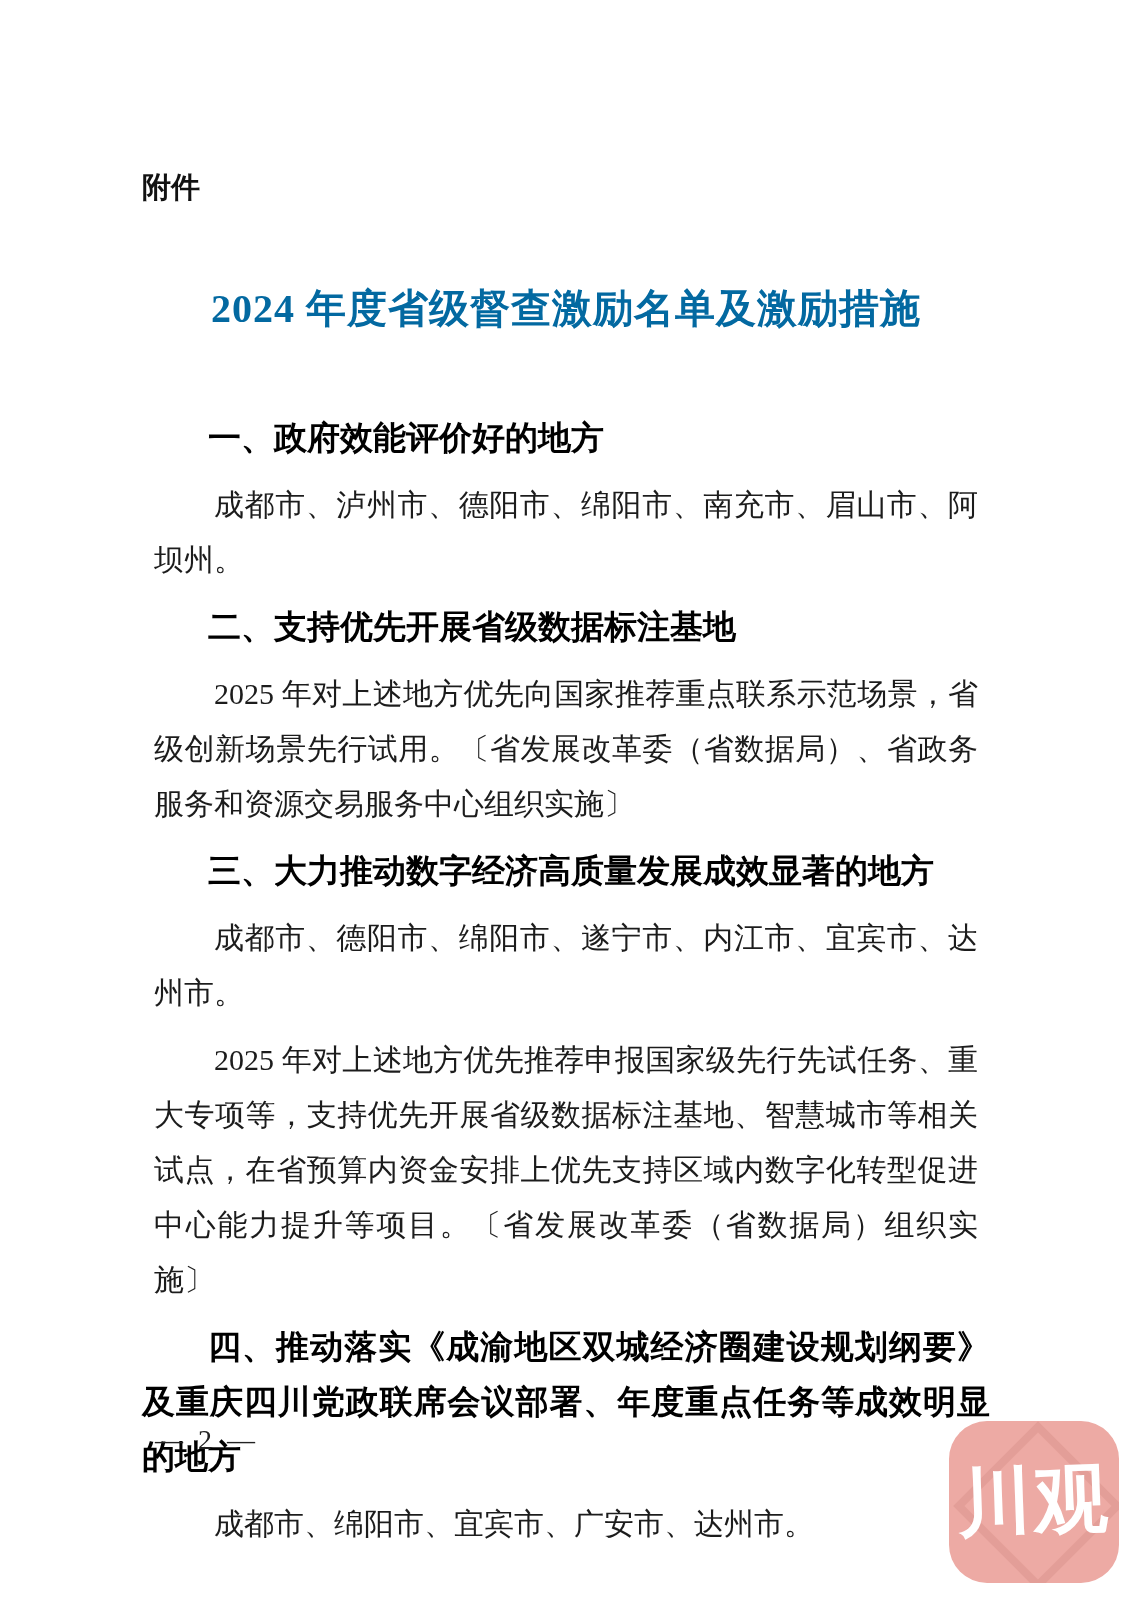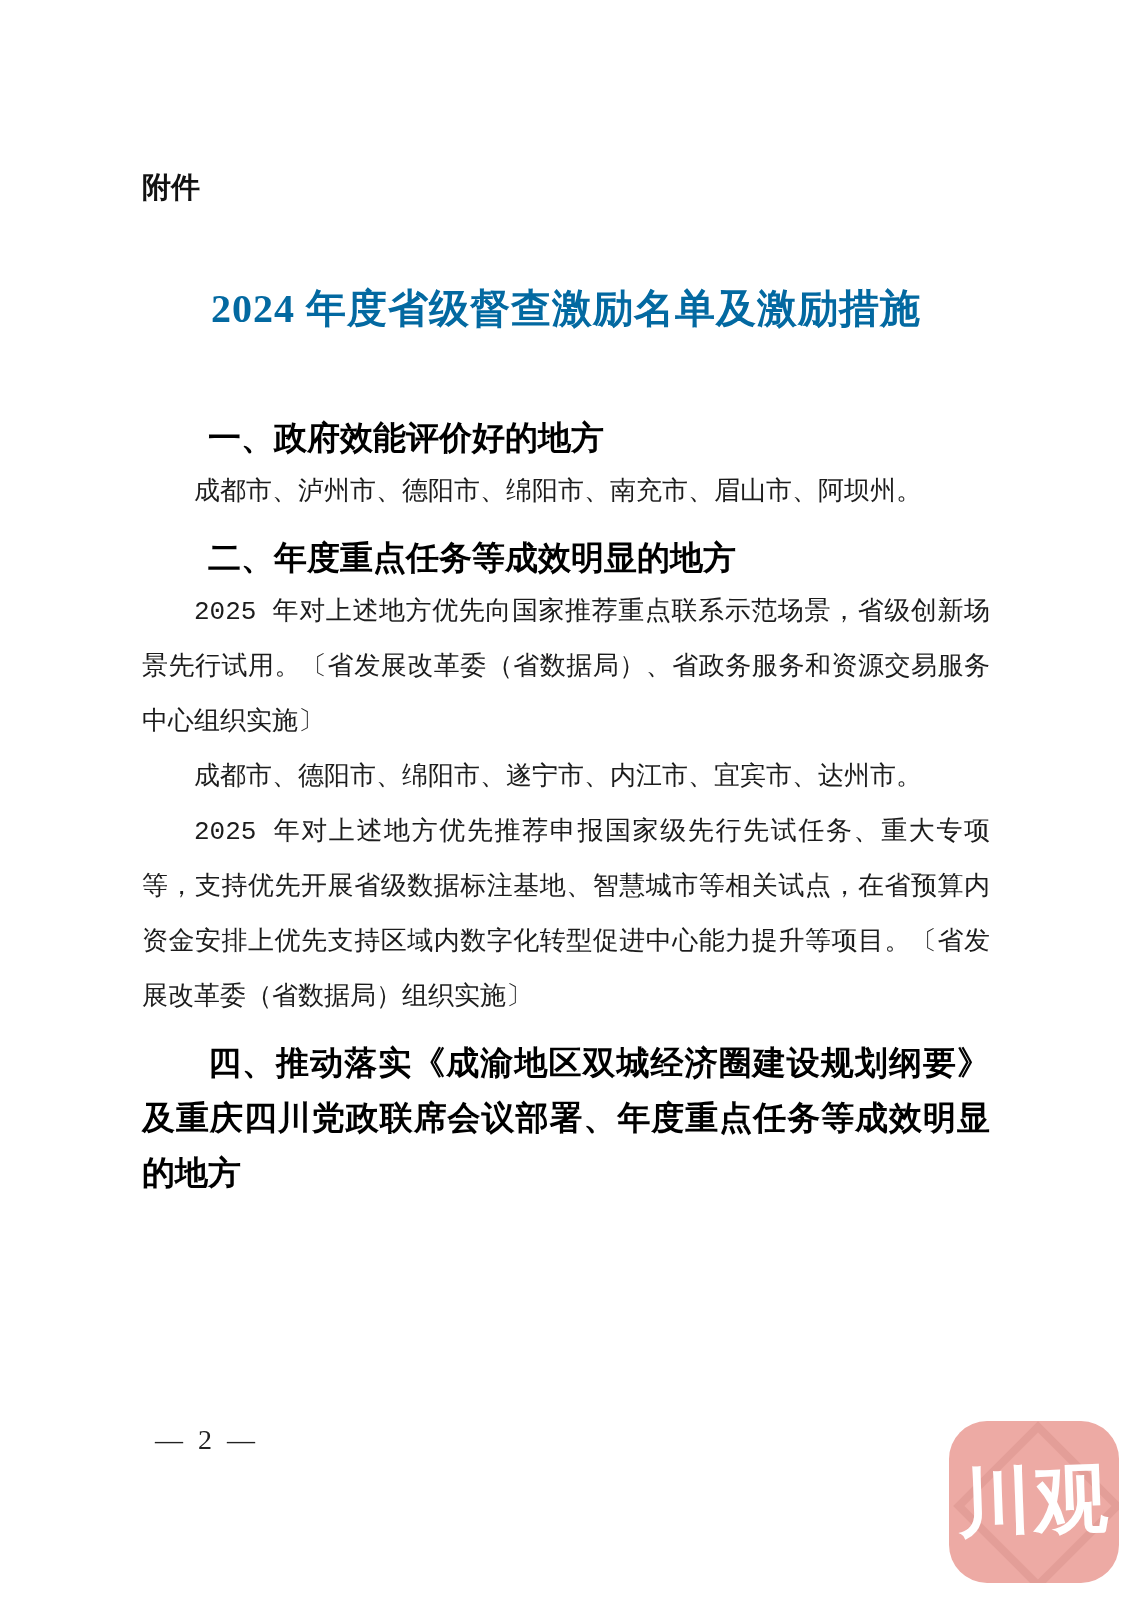--- a/index.html
+++ b/index.html
@@ -47,23 +47,23 @@
     font-size: 33px;
     line-height: 55px;
     text-indent: 2em;
     text-align: justify;
     color: #000000;
   }
   section.first .sec-heading {
     margin-top: 76px;
   }
   .para {
-    margin: 0;
-    font-family: Liberation Mono, monospace;
-    font-size: 26px;
+    margin: 12px;
+    font-family: Liberation Serif, serif;
+    font-size: 30px;
     line-height: 55px;
     text-indent: 2em;
     text-align: justify;
     color: #1c1c1c;
   }
   .page-number {
     position: absolute;
     left: 155px;
     top: 1424px;
     font-family: "Liberation Serif", serif;
@@ -118,31 +118,33 @@
     <div class="attachment-label">附件</div>
 
     <h1 class="doc-title">2024 年度省级督查激励名单及激励措施</h1>
 
     <section class="first">
       <h2 class="sec-heading">一、政府效能评价好的地方</h2>
       <p class="para">成都市、泸州市、德阳市、绵阳市、南充市、眉山市、阿坝州。</p>
     </section>
 
     <section>
-      <h2 class="sec-heading">二、年度重点任务等成效明显的地方</h2>
+      <h2 class="sec-heading">二、支持优先开展省级数据标注基地</h2>
       <p class="para">2025 年对上述地方优先向国家推荐重点联系示范场景，省级创新场景先行试用。〔省发展改革委（省数据局）、省政务服务和资源交易服务中心组织实施〕</p>
     </section>
 
     <section>
+      <h2 class="sec-heading">三、大力推动数字经济高质量发展成效显著的地方</h2>
       <p class="para">成都市、德阳市、绵阳市、遂宁市、内江市、宜宾市、达州市。</p>
       <p class="para">2025 年对上述地方优先推荐申报国家级先行先试任务、重大专项等，支持优先开展省级数据标注基地、智慧城市等相关试点，在省预算内资金安排上优先支持区域内数字化转型促进中心能力提升等项目。〔省发展改革委（省数据局）组织实施〕</p>
     </section>
 
     <section>
       <h2 class="sec-heading">四、推动落实《成渝地区双城经济圈建设规划纲要》及重庆四川党政联席会议部署、年度重点任务等成效明显的地方</h2>
+      <p class="para">成都市、绵阳市、宜宾市、广安市、达州市。</p>
     </section>
 
   </div>
 
   <div class="page-number">— 2 —</div>
 
   <div class="watermark">
     <div class="diamond"></div>
     <div class="wm-text">川观</div>
   </div>

